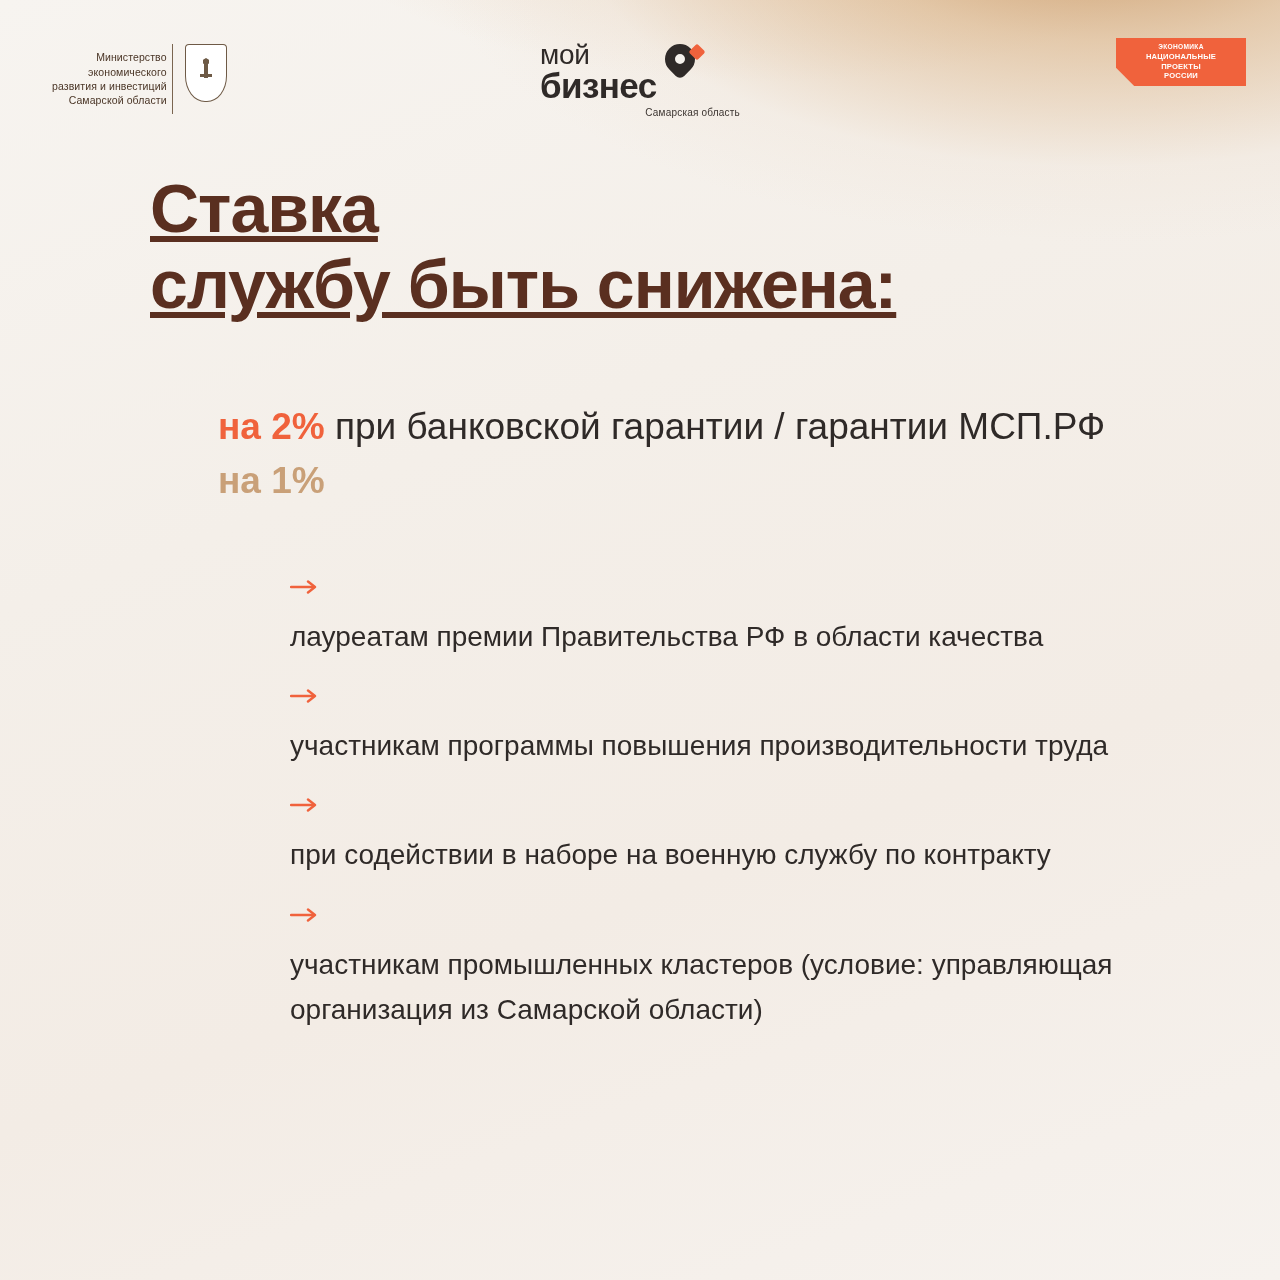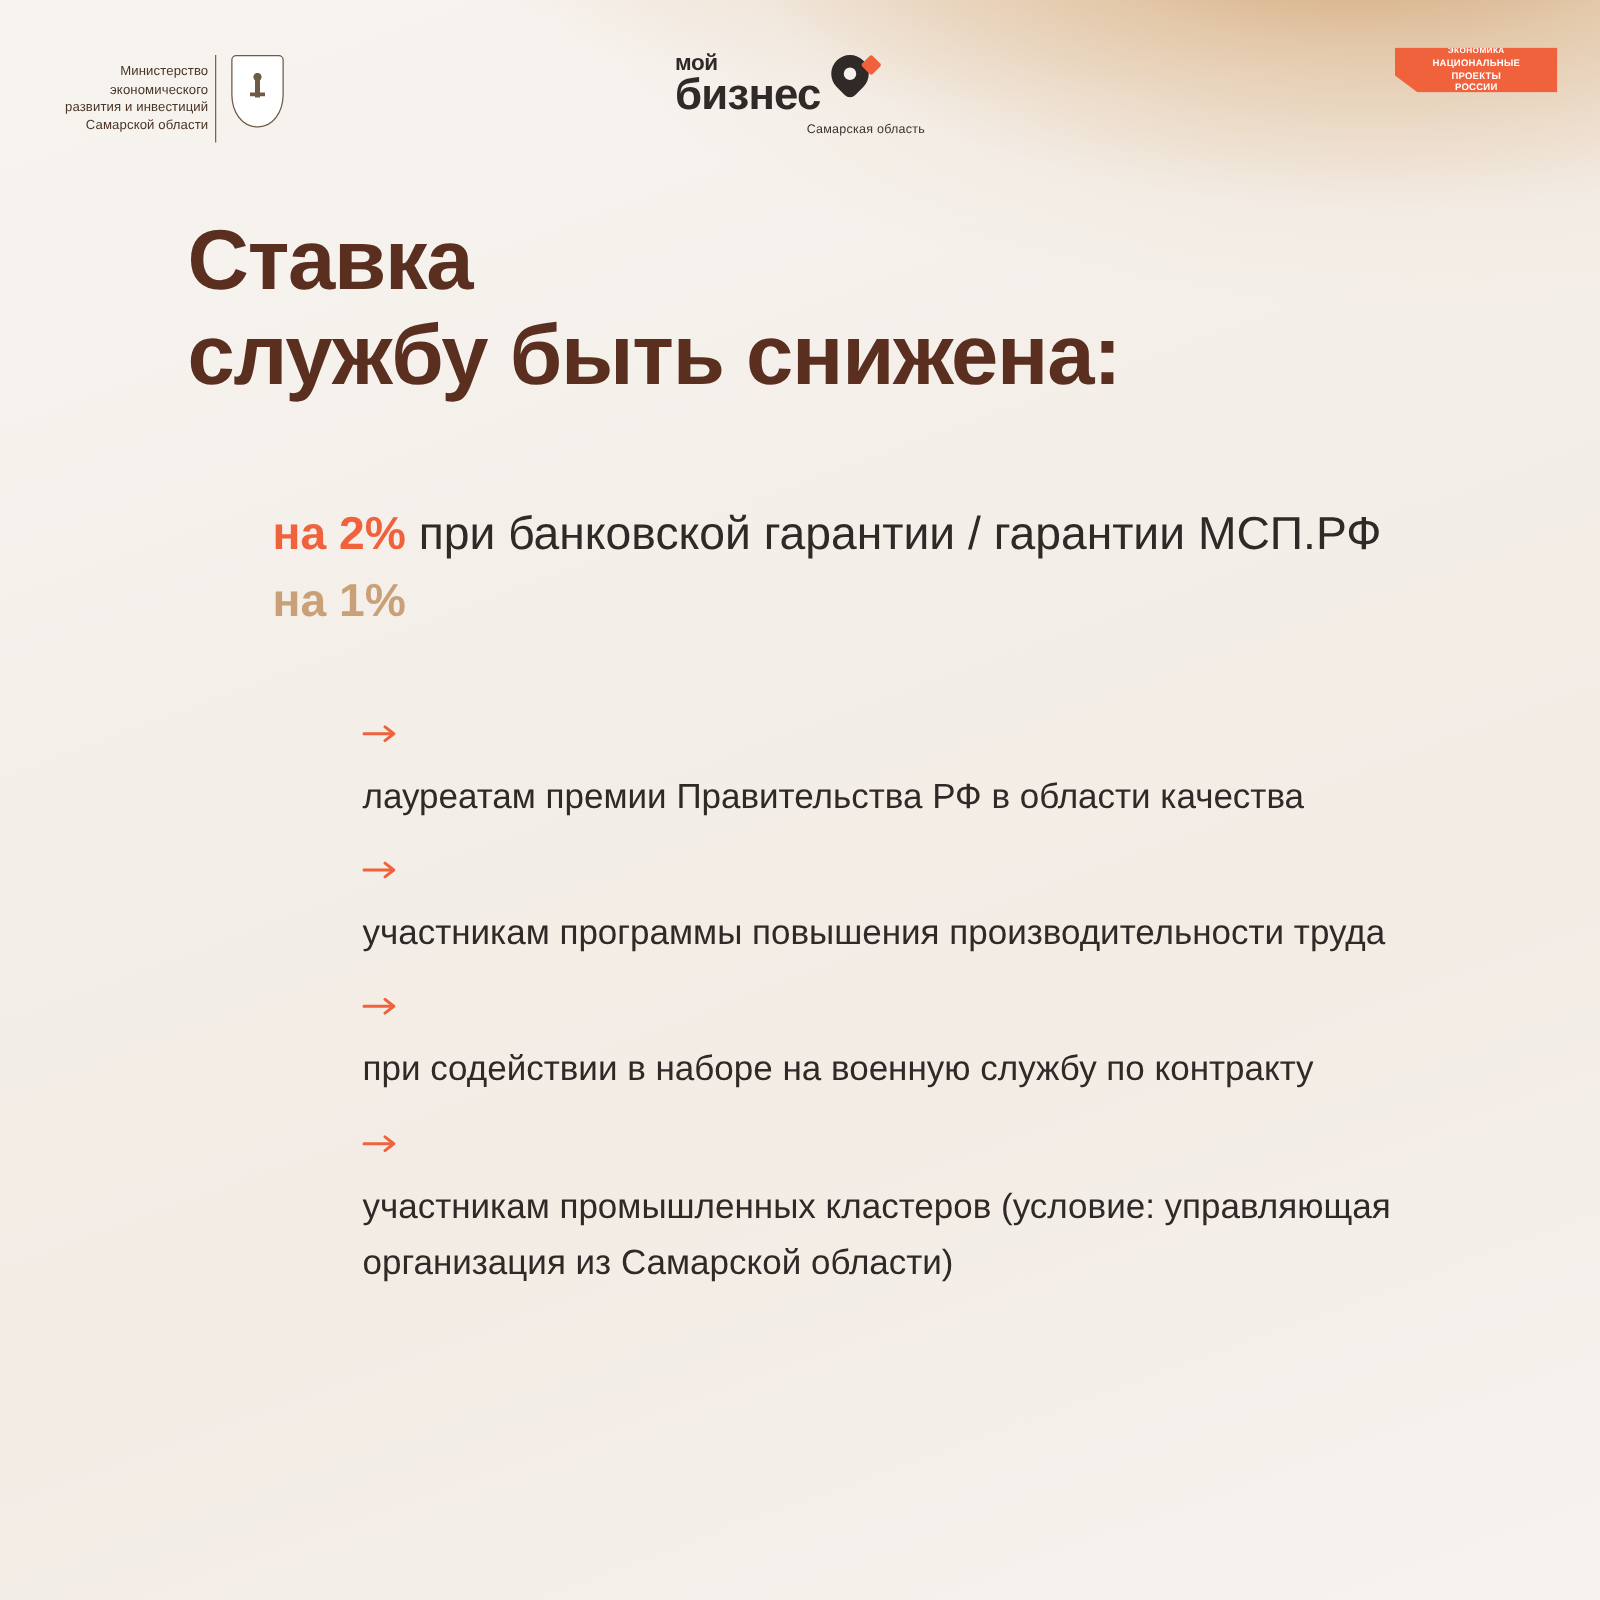--- a/index.html
+++ b/index.html
@@ -88,22 +88,22 @@
   }
   .mb-row {
     display: flex;
     align-items: flex-start;
     gap: 8px;
   }
   .mb-words {
     line-height: 0.96;
   }
   .mb-moy {
-    font-size: 18px;
-    font-weight: bold;
+    font-size: 28px;
+    font-weight: normal;
     color: #2f2a28;
     letter-spacing: -0.3px;
   }
   .mb-biz {
     font-size: 35px;
     font-weight: bold;
     color: #2f2a28;
     letter-spacing: -0.6px;
   }
   .mb-mark {
@@ -152,21 +152,21 @@
     position: absolute;
     right: 34px;
     top: 38px;
     width: 130px;
     height: 62px;
   }
   .np-flag {
     position: absolute;
     left: 0; top: 0;
     width: 130px;
-    height: 36px;
+    height: 48px;
     background: #f0623c;
     clip-path: polygon(0 0, 100% 0, 100% 100%, 14% 100%, 0 62%);
     display: flex;
     align-items: center;
     justify-content: center;
   }
   .np-text {
     color: #ffffff;
     font-size: 7.6px;
     font-weight: bold;
@@ -192,21 +192,21 @@
   }
   .title {
     margin: 0;
     padding: 0 60px 0 150px;
     font-size: 68px;
     line-height: 1.12;
     font-weight: bold;
     color: #5a2f20;
     letter-spacing: -1px;
   }
-  .title .line { display: block; }
+  .title .line { display: block; text-decoration: underline; }
 
   .rates {
     margin-top: 78px;
     padding-left: 218px;
   }
   .rate-line {
     font-size: 37px;
     line-height: 1.45;
     color: #2f2a28;
   }

